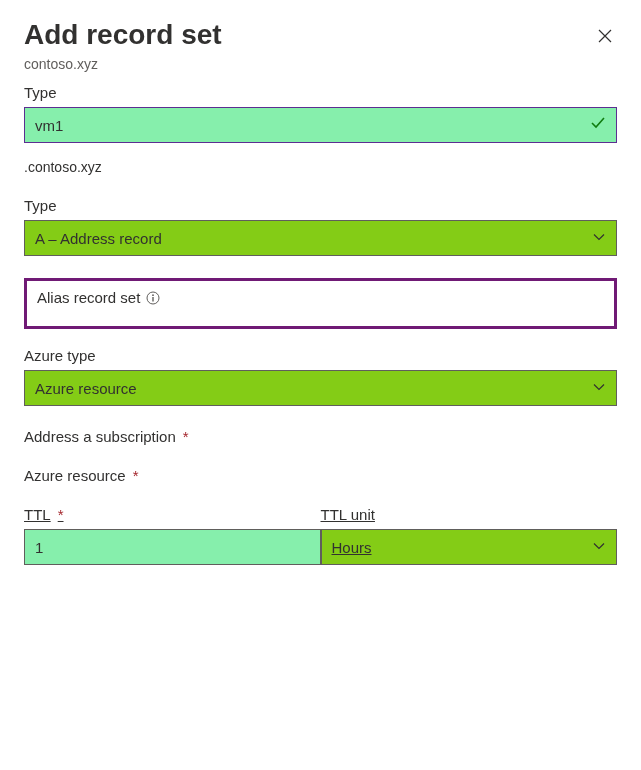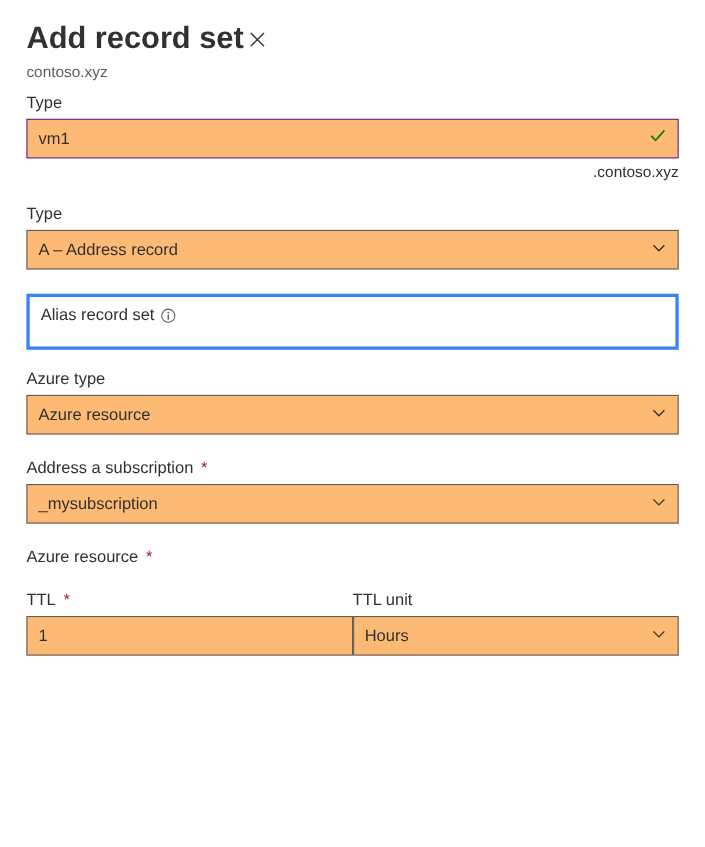--- a/index.html
+++ b/index.html
@@ -9,20 +9,21 @@
     }
     body {
       font-family: "Segoe UI", -apple-system, BlinkMacSystemFont, sans-serif;
       background: #ffffff;
       padding: 18px 24px;
       width: 641px;
       color: #323130;
     }
     .header {
       display: flex;
+      justify-content: space-between;
       align-items: flex-start;
       margin-bottom: 4px;
     }
     .title {
       font-size: 28px;
       font-weight: 600;
       color: #323130;
       line-height: 1.2;
     }
     .close-btn {
@@ -68,83 +69,83 @@
       position: relative;
     }
     .text-input {
       width: 100%;
       height: 36px;
       border: 1px solid #605e5c;
       padding: 0 36px 0 10px;
       font-size: 15px;
       font-family: inherit;
       color: #323130;
-      background: #fdba74;
+      background: #86efac;
     }
     .text-input.valid {
       border-color: #5c2e91;
     }
     .valid-check {
       position: absolute;
       right: 10px;
       top: 50%;
       transform: translateY(-50%);
     }
     .valid-check svg {
       width: 18px;
       height: 18px;
       stroke: #107c10;
       stroke-width: 1.6;
       fill: none;
     }
     .suffix {
-      text-align: right;
       font-size: 14px;
       color: #323130;
-      margin-top: 4px;
+      margin-top: 16px;
     }
     .select {
       width: 100%;
       height: 36px;
       border: 1px solid #605e5c;
       padding: 0 36px 0 10px;
       font-size: 15px;
       display: flex;
       align-items: center;
       position: relative;
       cursor: pointer;
-      background: #fdba74;
+      background: #84cc16;
       color: #323130;
     }
     .select.purple {
       border-color: #5c2e91;
     }
     .chevron {
       position: absolute;
       right: 10px;
       top: 50%;
       transform: translateY(-50%);
     }
     .chevron svg {
       width: 14px;
       height: 14px;
       stroke: #323130;
       stroke-width: 1.2;
       fill: none;
     }
     .highlight-box {
-      border: 3px solid #3b82f6;
+      border: 3px solid #701a75;
       padding: 8px 10px 14px 10px;
       margin-bottom: 18px;
     }
     .highlight-box .field {
       margin-bottom: 0;
     }
     .row {
       display: flex;
+      text-decoration: underline;
     }
     .row .field {
       flex: 1;
       margin-bottom: 0;
     }
   </style>
 </head>
 <body>
 
 <div class="header">
@@ -207,28 +208,20 @@
         </svg>
     </span>
   </div>
 </div>
 
 <div class="field">
   <div class="field-label">
     <span>Address a subscription</span>
       <span class="required">*</span>
   </div>
-  <div class="select">
-    <span>_mysubscription</span>
-    <span class="chevron">
-      <svg viewBox="0 0 14 14">
-          <path d="M2 5 L7 10 L12 5"></path>
-        </svg>
-    </span>
-  </div>
 </div>
 
 <div class="field">
   <div class="field-label">
     <span>Azure resource</span>
       <span class="required">*</span>
   </div>
 </div>
 
 <div class="row">

